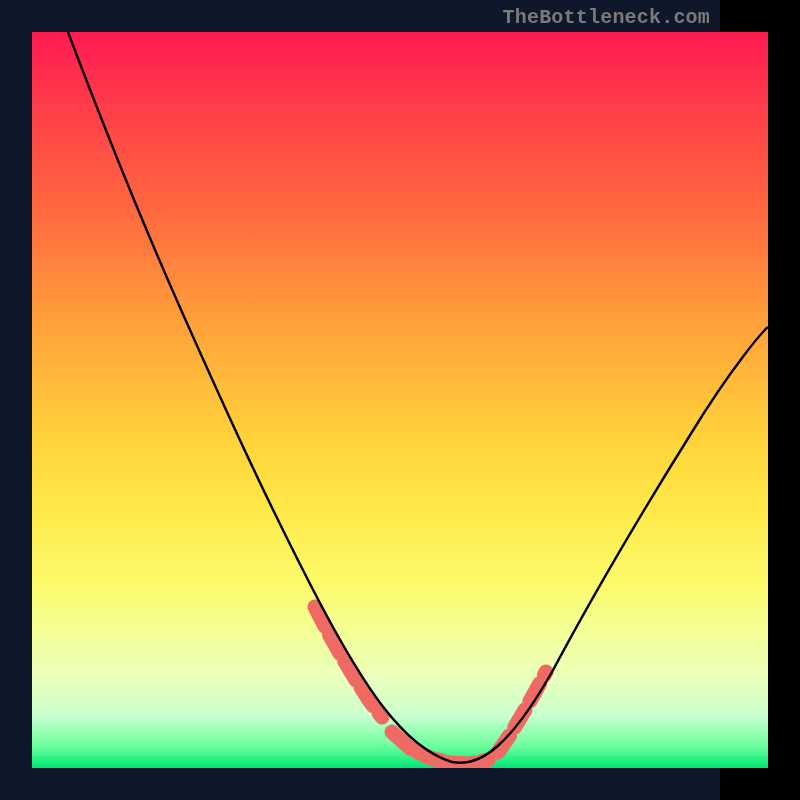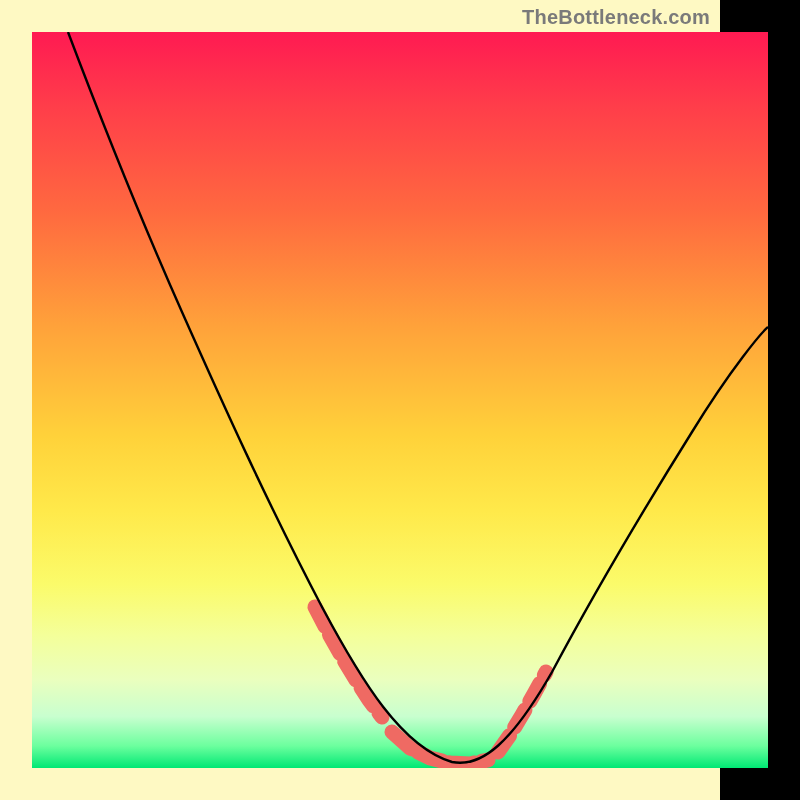--- a/index.html
+++ b/index.html
@@ -10,21 +10,22 @@
     background: #000;
     overflow: hidden;
     font-family: Arial, Helvetica, sans-serif;
   }
   .frame {
     position: absolute;
     left: 0;
     top: 0;
     width: 720px;
     height: 800px;
-    background: #fef9c3;
+    background: #0f172a;
+    font-family: Liberation Mono, monospace;
   }
   .plot {
     position: absolute;
     left: 32px;
     top: 32px;
     width: 736px;
     height: 736px;
     background: linear-gradient(to bottom,
       #ff1a52 0%,
       #ff3d4a 10%,

